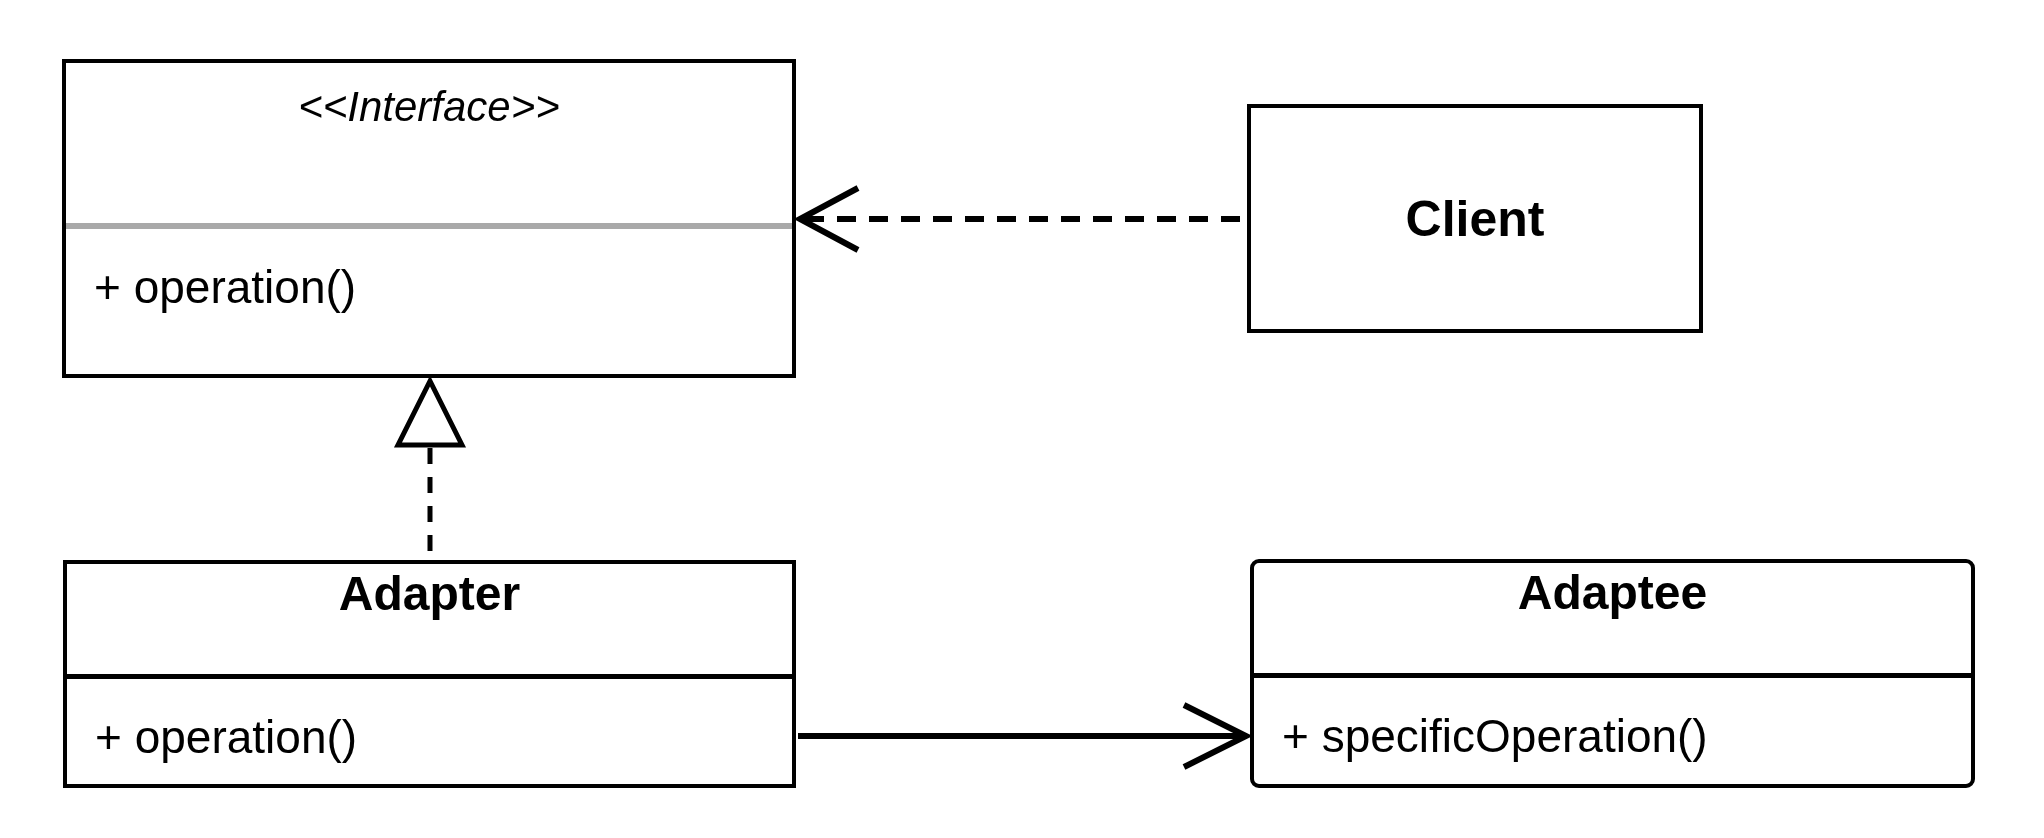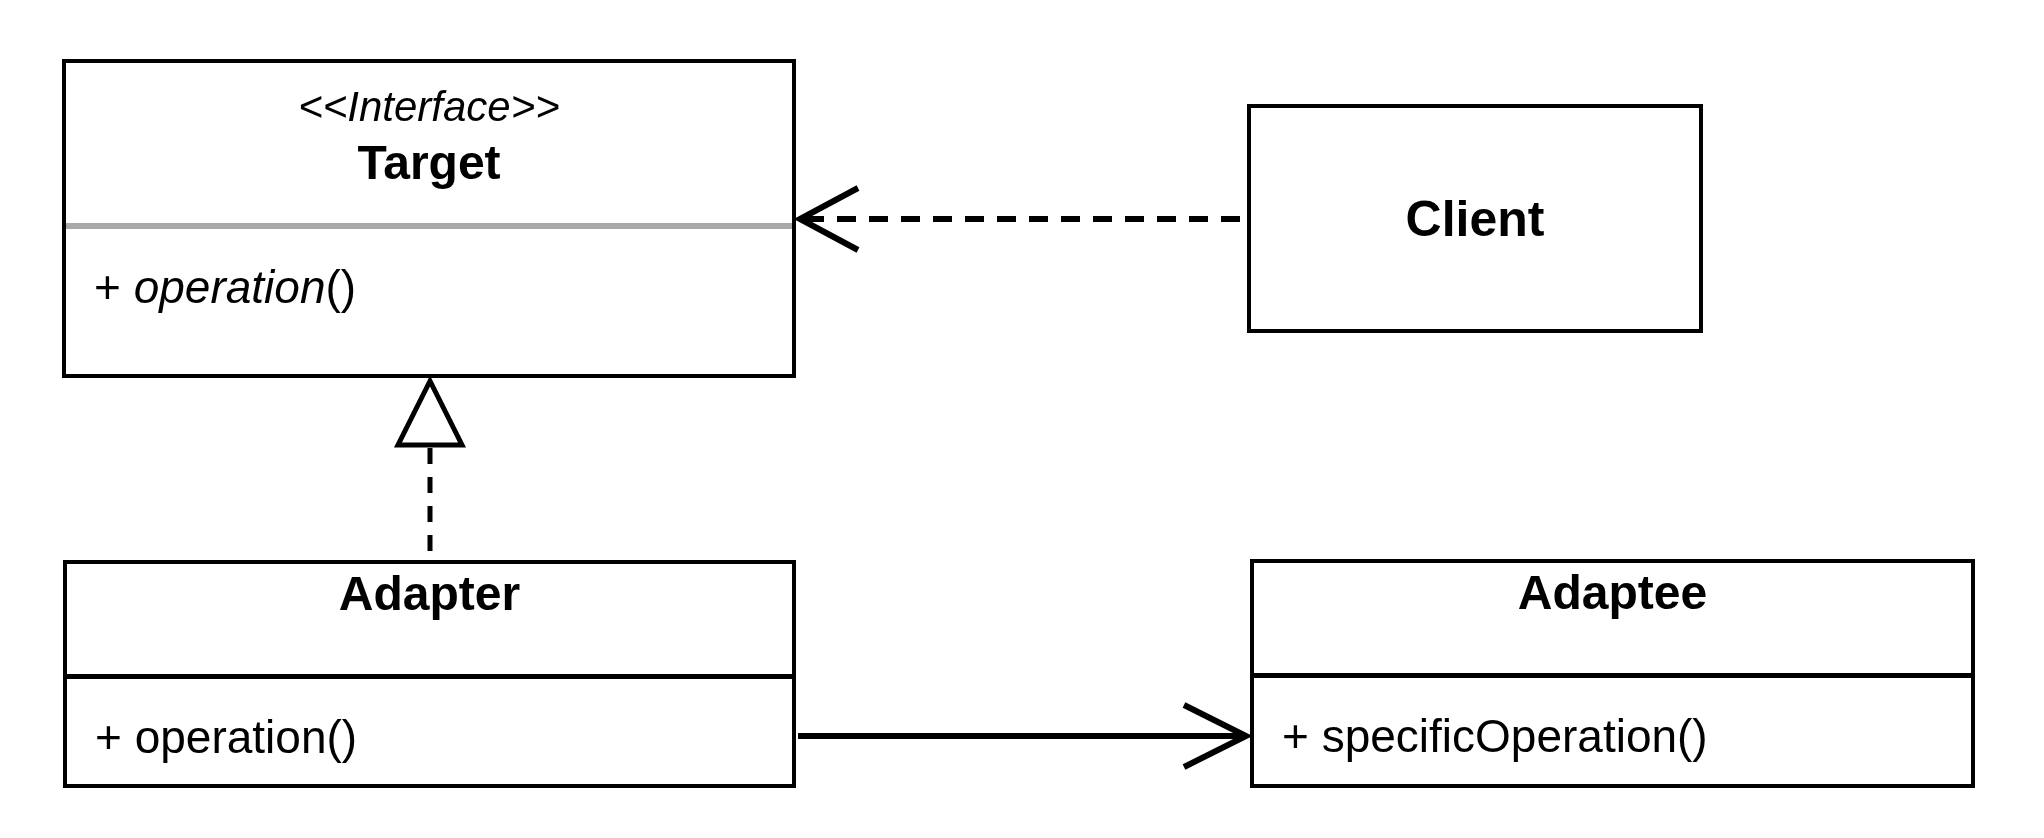--- a/index.html
+++ b/index.html
@@ -48,32 +48,32 @@
     font-weight: bold;
     font-size: 48px;
     line-height: 60px;
   }
   .box-target .members {
     flex: 1;
     padding: 30px 0 0 28px;
     font-size: 46px;
     line-height: 56px;
   }
-  .member-name-italic { font-style: italic; }
+  .member-name-italic { }
   
   .box-client {
     left: 1247px; top: 104px; width: 456px; height: 229px;
     align-items: center;
     justify-content: center;
     text-align: center;
   }
   .box-client .class-name { font-size: 50px; }
   
   .box-adapter { left: 63px; top: 560px; width: 733px; height: 228px; }
-  .box-adaptee { left: 1250px; top: 559px; width: 725px; height: 229px; }
+  .box-adaptee { left: 1250px; top: 559px; width: 725px; height: 229px; border-radius: 9px; }
   .concrete .title {
     height: 115px;
     border-bottom: 5px solid #000000;
     display: flex;
     justify-content: center;
   }
   .concrete .members {
     flex: 1;
     display: flex;
     align-items: center;
@@ -102,21 +102,20 @@
      Adaptee association --&gt;
     <g>
       <line x1="798" y1="736" x2="1245" y2="736" stroke="#000000" stroke-width="6"></line>
       <polyline points="1184,705 1246,736 1184,767" fill="none" stroke="#000000" stroke-width="6"></polyline>
     </g>
   </svg>
 
   <div class="class-box box-target">
     <div class="title">
       <div class="stereotype">&lt;&lt;Interface&gt;&gt;</div>
-      <div class="class-name">Target</div>
     </div>
     <div class="members">
       <span>+ </span><span class="member-name-italic">operation</span><span>()</span>
     </div>
   </div>
 
   <div class="class-box box-client">
     <div class="class-name">Client</div>
   </div>
 

